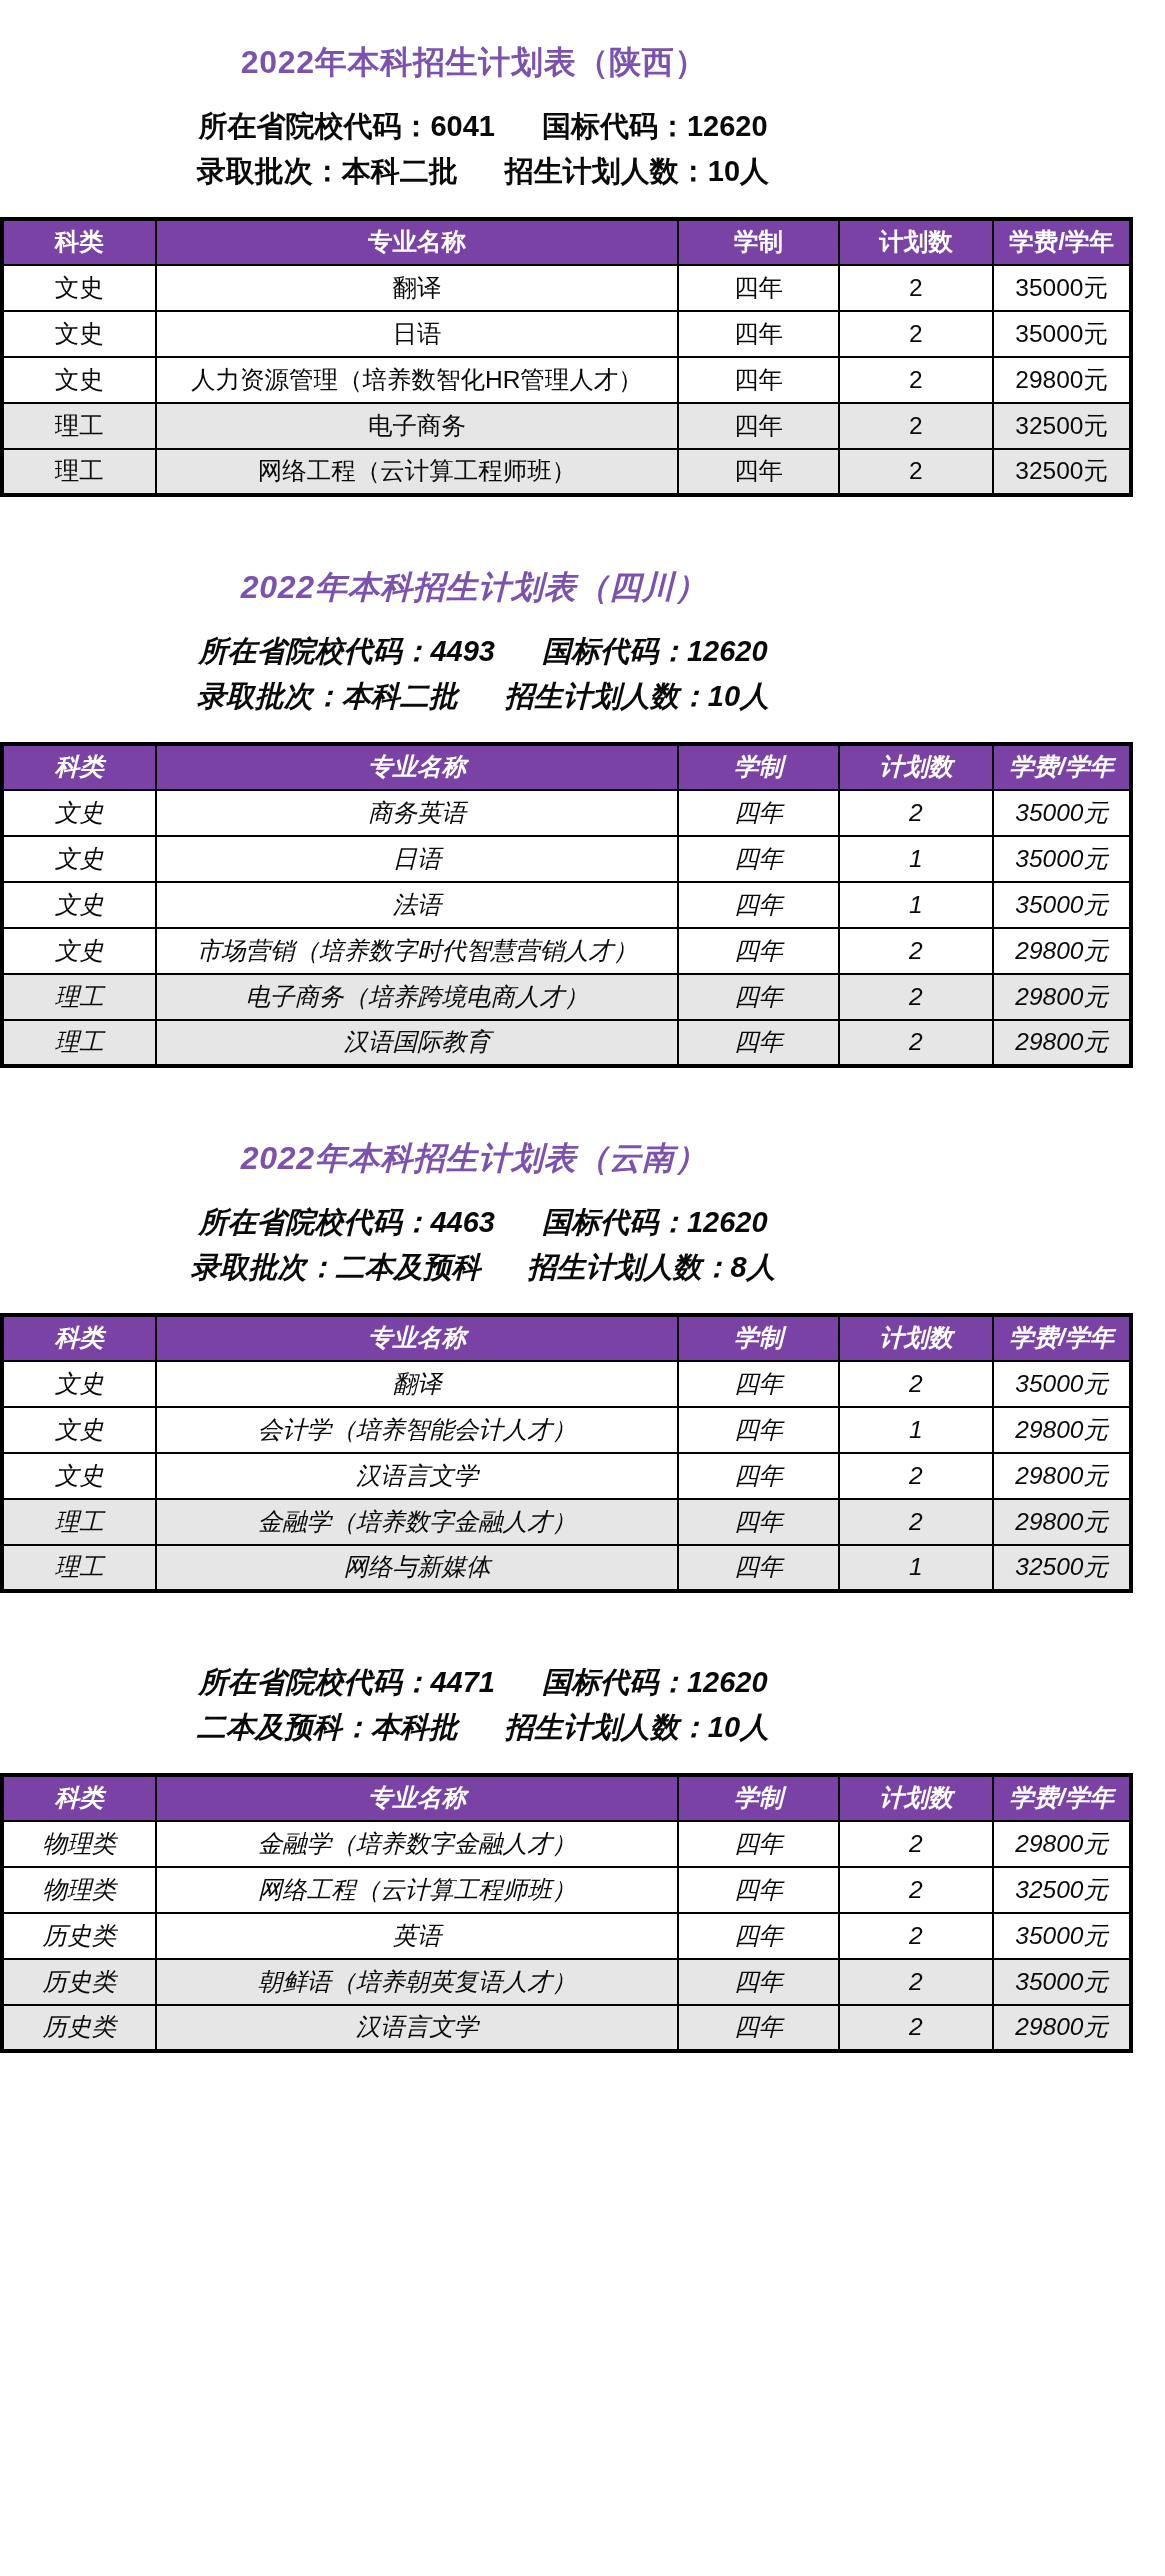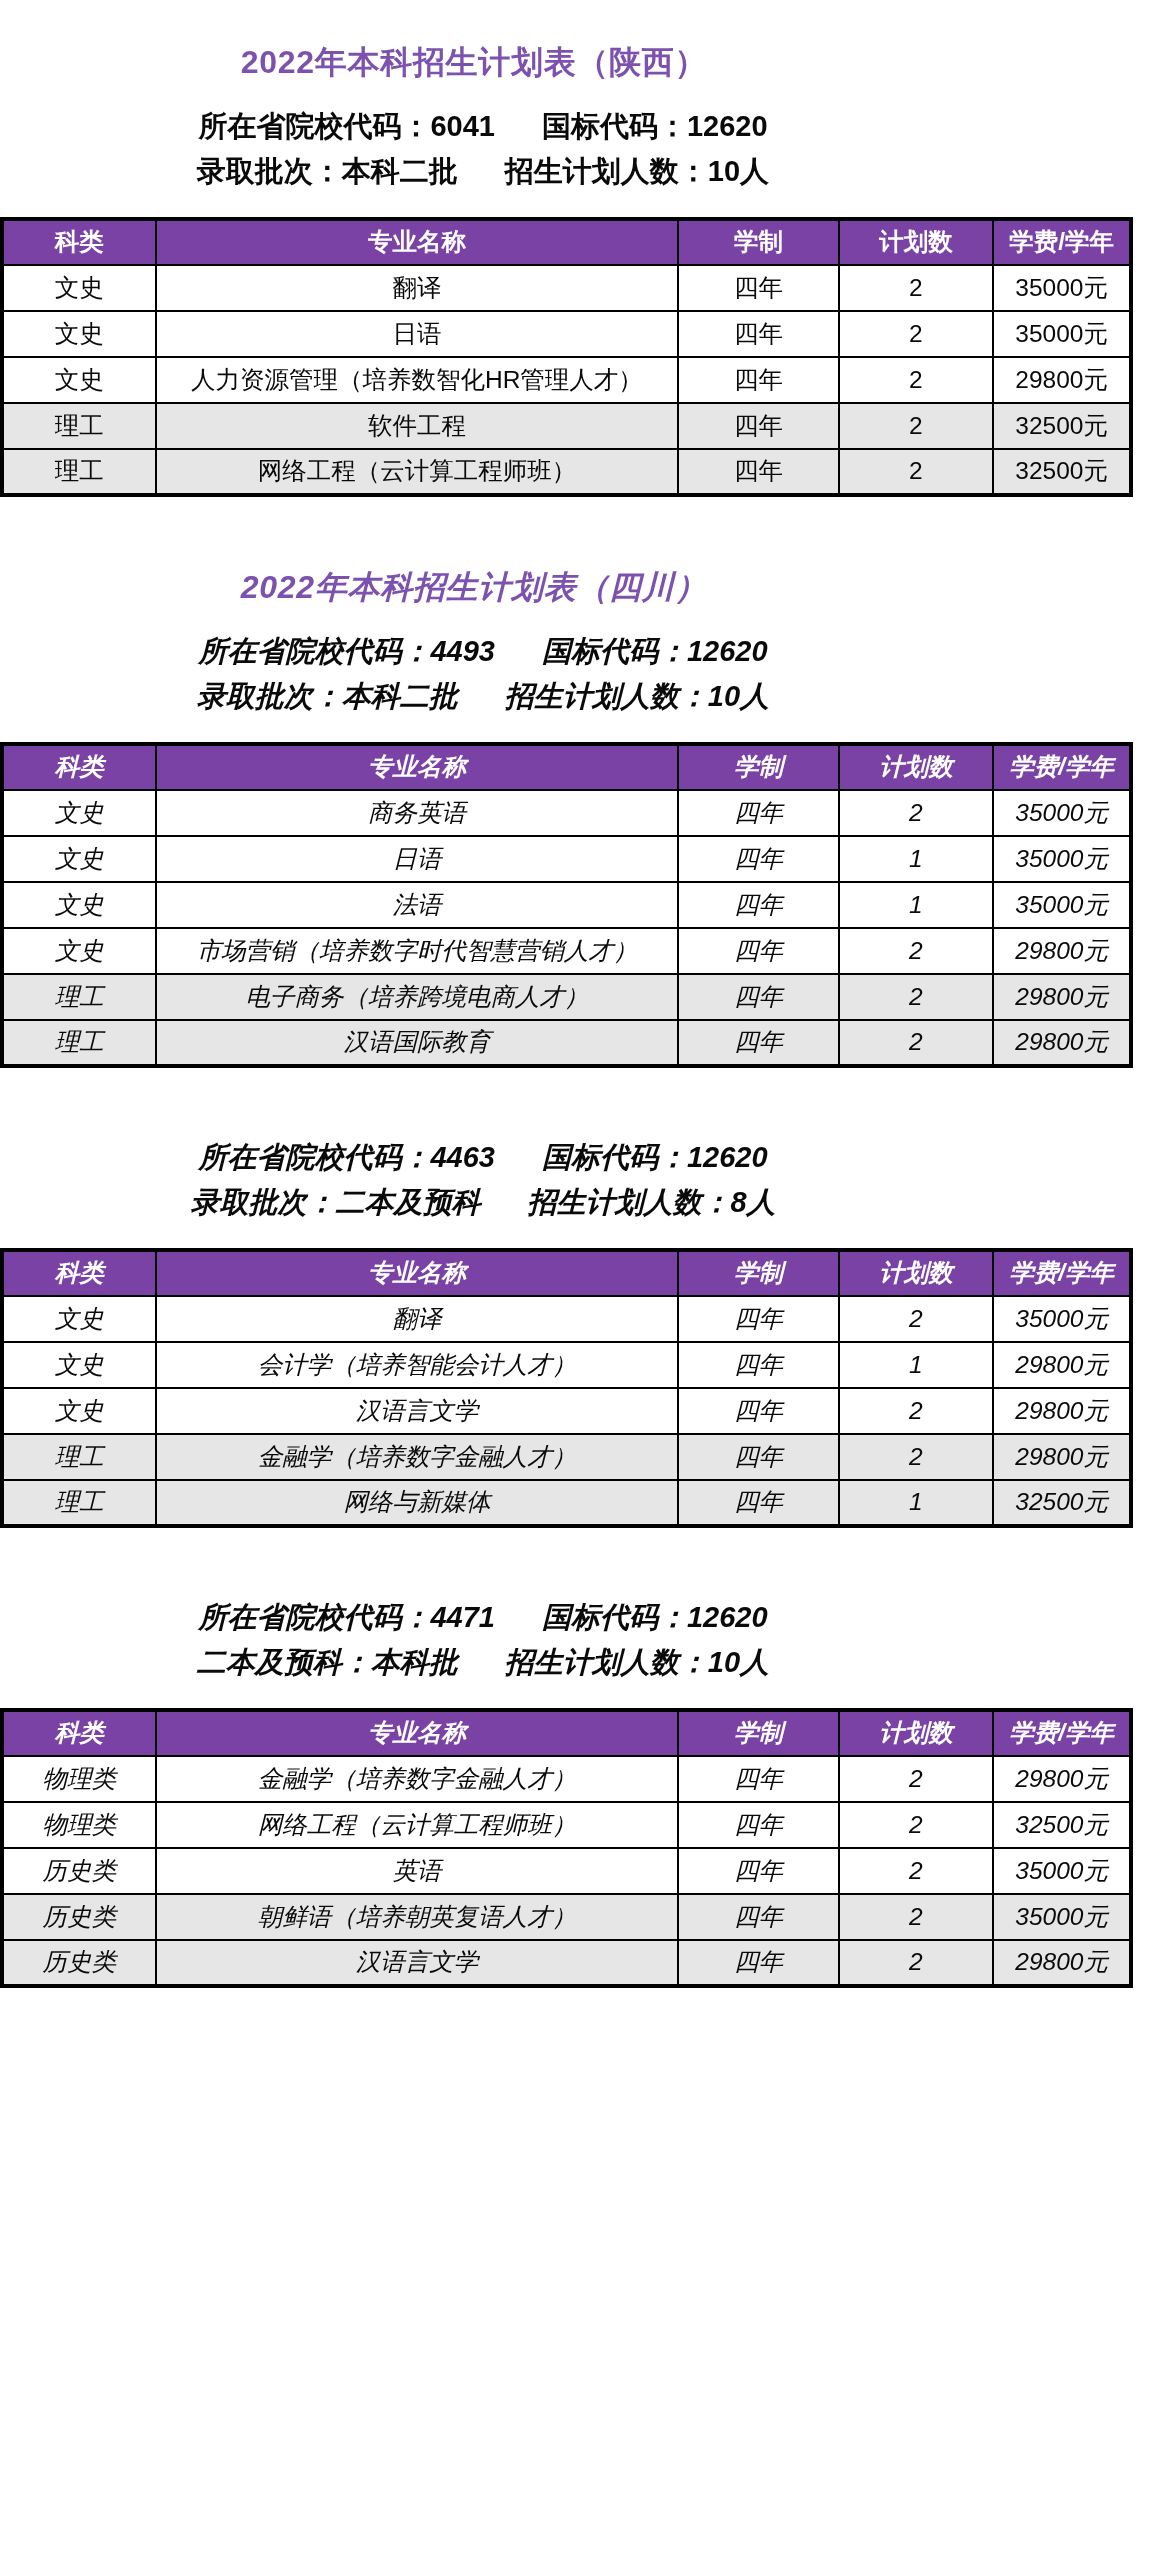--- a/index.html
+++ b/index.html
@@ -131,21 +131,21 @@
             </tr>
             <tr>
               <td>文史</td>
               <td>人力资源管理（培养数智化HR管理人才）</td>
               <td>四年</td>
               <td>2</td>
               <td>29800元</td>
             </tr>
             <tr class="shaded">
               <td>理工</td>
-              <td>软件工程</td>
+              <td>电子商务</td>
               <td>四年</td>
               <td>2</td>
               <td>32500元</td>
             </tr>
             <tr class="shaded">
               <td>理工</td>
               <td>网络工程（云计算工程师班）</td>
               <td>四年</td>
               <td>2</td>
               <td>32500元</td>
@@ -222,20 +222,21 @@
               <td>汉语国际教育</td>
               <td>四年</td>
               <td>2</td>
               <td>29800元</td>
             </tr>
           </tbody>
     </table>
   </section>
 
   <section class="section">
+    <h2 class="section-title">2022年本科招生计划表（云南）</h2>
     <p class="info-line">
       <span>所在省院校代码：4463</span>
       <span>国标代码：12620</span>
     </p>
     <p class="info-line">
       <span>录取批次：二本及预科</span>
       <span>招生计划人数：8人</span>
     </p>
     <table class="plan-table">
       <colgroup>

